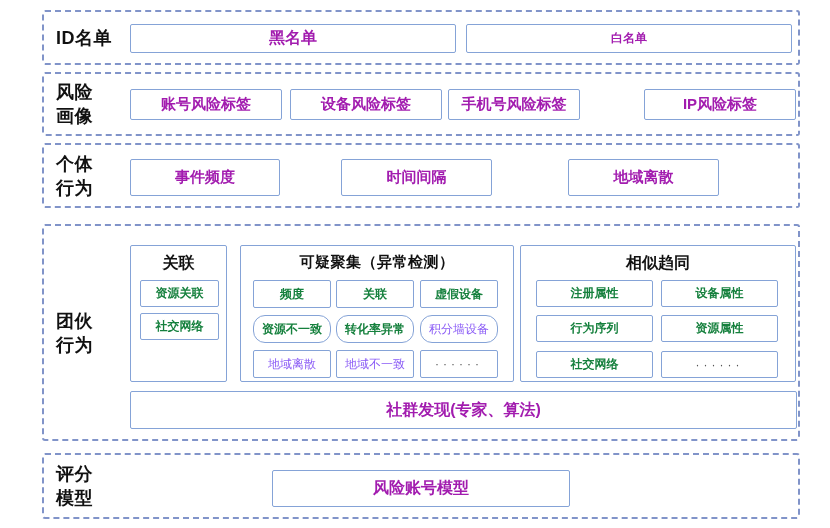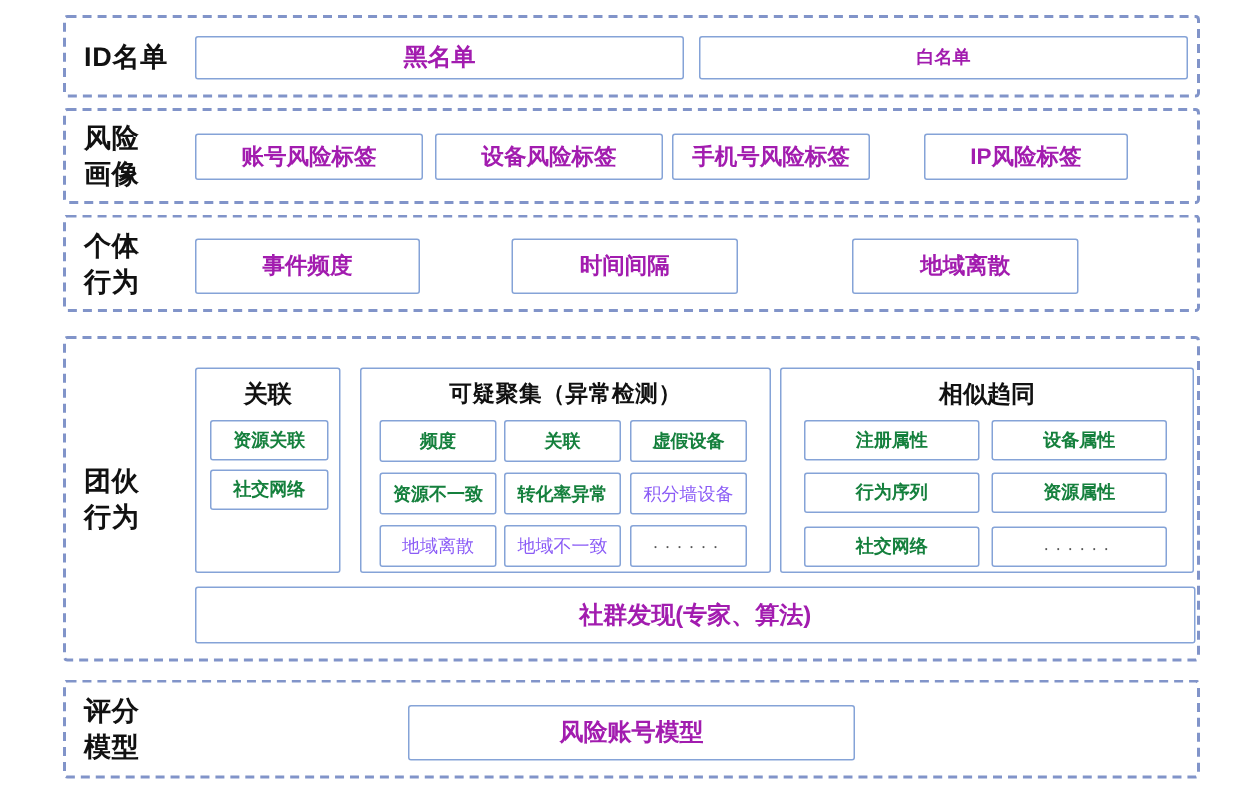--- a/index.html
+++ b/index.html
@@ -58,21 +58,21 @@
 
   
   .b-black { left: 86px;  top: 12px; width: 326px; height: 29px; font-size: 16px; }
   .b-white { left: 422px; top: 12px; width: 326px; height: 29px; font-size: 12px; }
 
   
   .b-tag { top: 15px; height: 31px; font-size: 15px; }
   .b-tag1 { left: 86px;  width: 152px; }
   .b-tag2 { left: 246px; width: 152px; }
   .b-tag3 { left: 404px; width: 132px; }
-  .b-tag4 { left: 572px; width: 136px; }
+  .b-tag4 { left: 600px; width: 152px; }
 
   
   .b-ind { top: 14px; height: 37px; font-size: 15px; }
   .b-ind1 { left: 86px;  width: 150px; }
   .b-ind2 { left: 297px; width: 151px; }
   .b-ind3 { left: 524px; width: 151px; }
 
   
   .panel {
     position: absolute;
@@ -116,21 +116,21 @@
   .a-item { left: 9px; width: 79px; height: 27px; }
   .a-r1 { top: 34px; }
   .a-r2 { top: 67px; }
 
   
   .c-cell { width: 78px; height: 28px; }
   .c-col1 { left: 12px; }
   .c-col2 { left: 95px; }
   .c-col3 { left: 179px; }
   .c-row1 { top: 34px; }
-  .c-row2 { top: 69px; }
+  .c-row2 { top: 69px; border-radius: 12px; }
   .c-row3 { top: 104px; }
 
   
   .s-cell { width: 117px; height: 27px; }
   .s-col1 { left: 15px; }
   .s-col2 { left: 140px; }
   .s-row1 { top: 34px; }
   .s-row2 { top: 69px; }
   .s-row3 { top: 105px; }
 

